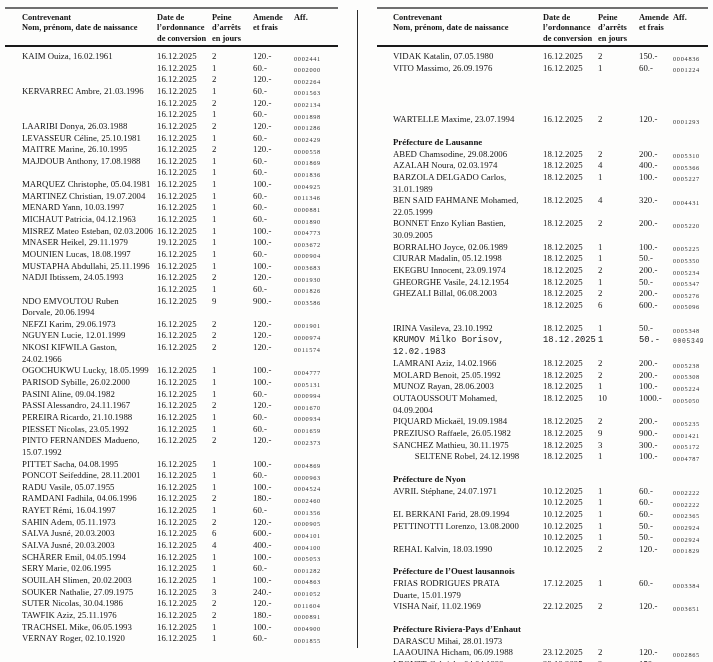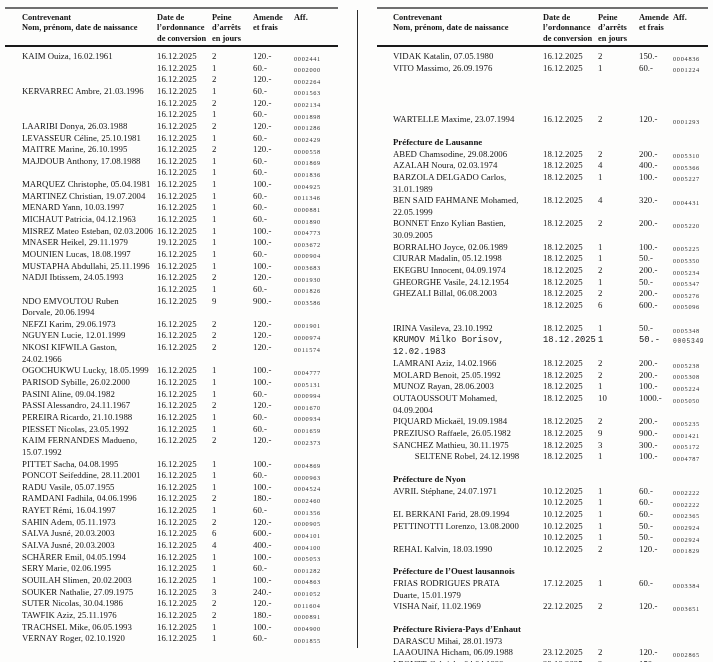--- a/index.html
+++ b/index.html
@@ -372,21 +372,21 @@
           </div>
           <div class="conv" style="top: 0px;">
             <span class="f-date">16.12.2025</span>
             <span class="f-days">1</span>
             <span class="f-amt">60.-</span>
             <span class="f-aff">0001659</span>
           </div>
         </div>
         <div class="entry" style="height: 23.3px;">
           <div class="nm">
-            <div>KAIM FERNANDES Madueno,</div>
+            <div>PINTO FERNANDES Madueno,</div>
             <div>15.07.1992</div>
           </div>
           <div class="conv" style="top: 0px;">
             <span class="f-date">16.12.2025</span>
             <span class="f-days">2</span>
             <span class="f-amt">120.-</span>
             <span class="f-aff">0002373</span>
           </div>
         </div>
         <div class="entry" style="height: 11.65px;">
@@ -704,21 +704,21 @@
           </div>
           <div class="conv" style="top: 0px;">
             <span class="f-date">18.12.2025</span>
             <span class="f-days">1</span>
             <span class="f-amt">50.-</span>
             <span class="f-aff">0005350</span>
           </div>
         </div>
         <div class="entry" style="height: 11.65px;">
           <div class="nm">
-            <div>EKEGBU Innocent, 04.09.1974</div>
+            <div>EKEGBU Innocent, 23.09.1974</div>
           </div>
           <div class="conv" style="top: 0px;">
             <span class="f-date">18.12.2025</span>
             <span class="f-days">2</span>
             <span class="f-amt">200.-</span>
             <span class="f-aff">0005234</span>
           </div>
         </div>
         <div class="entry" style="height: 11.65px;">
           <div class="nm">

